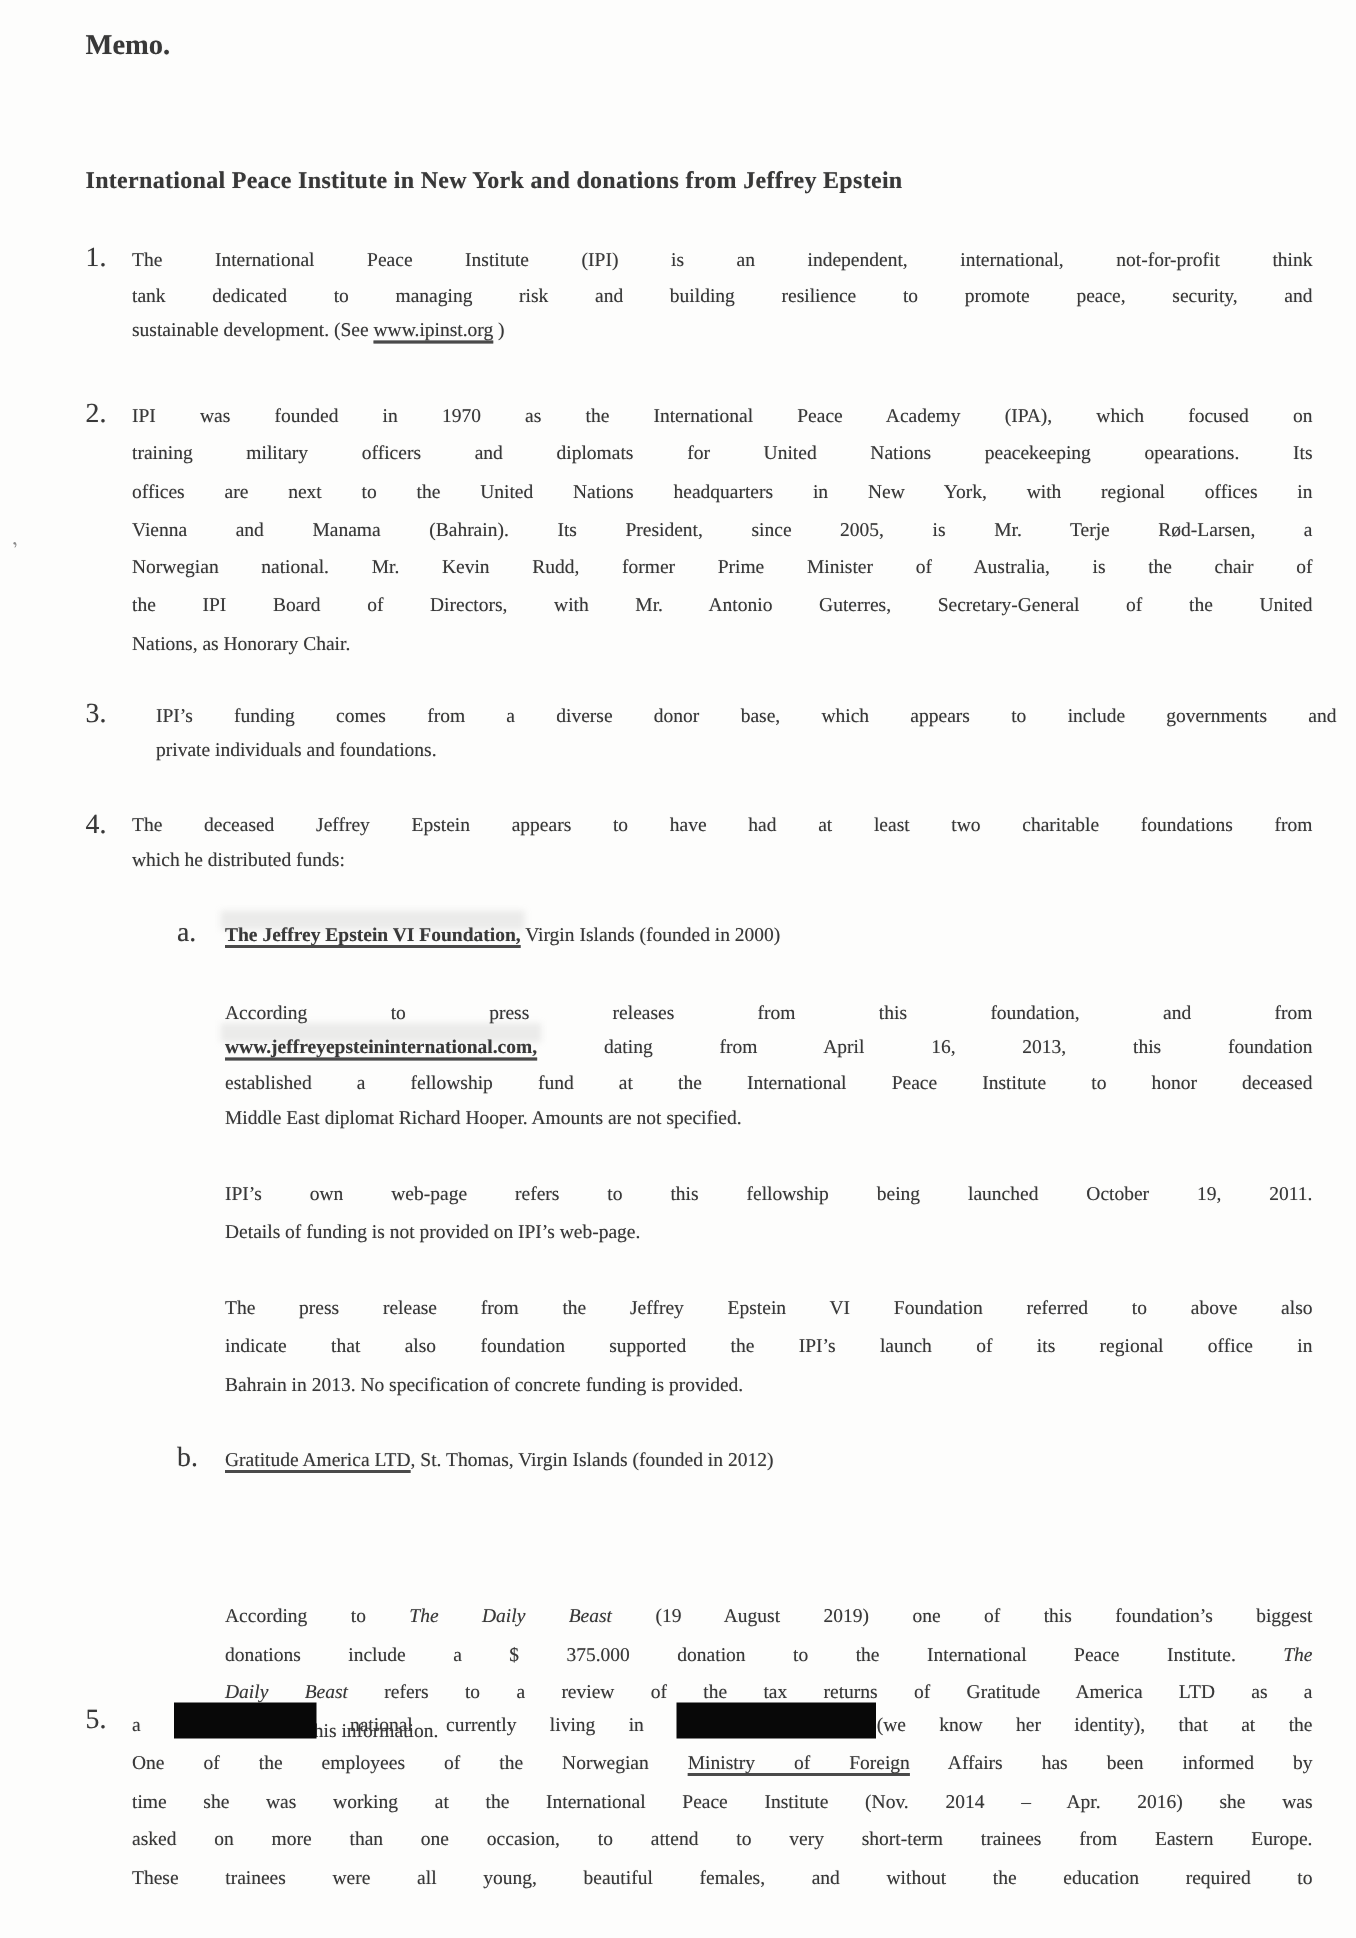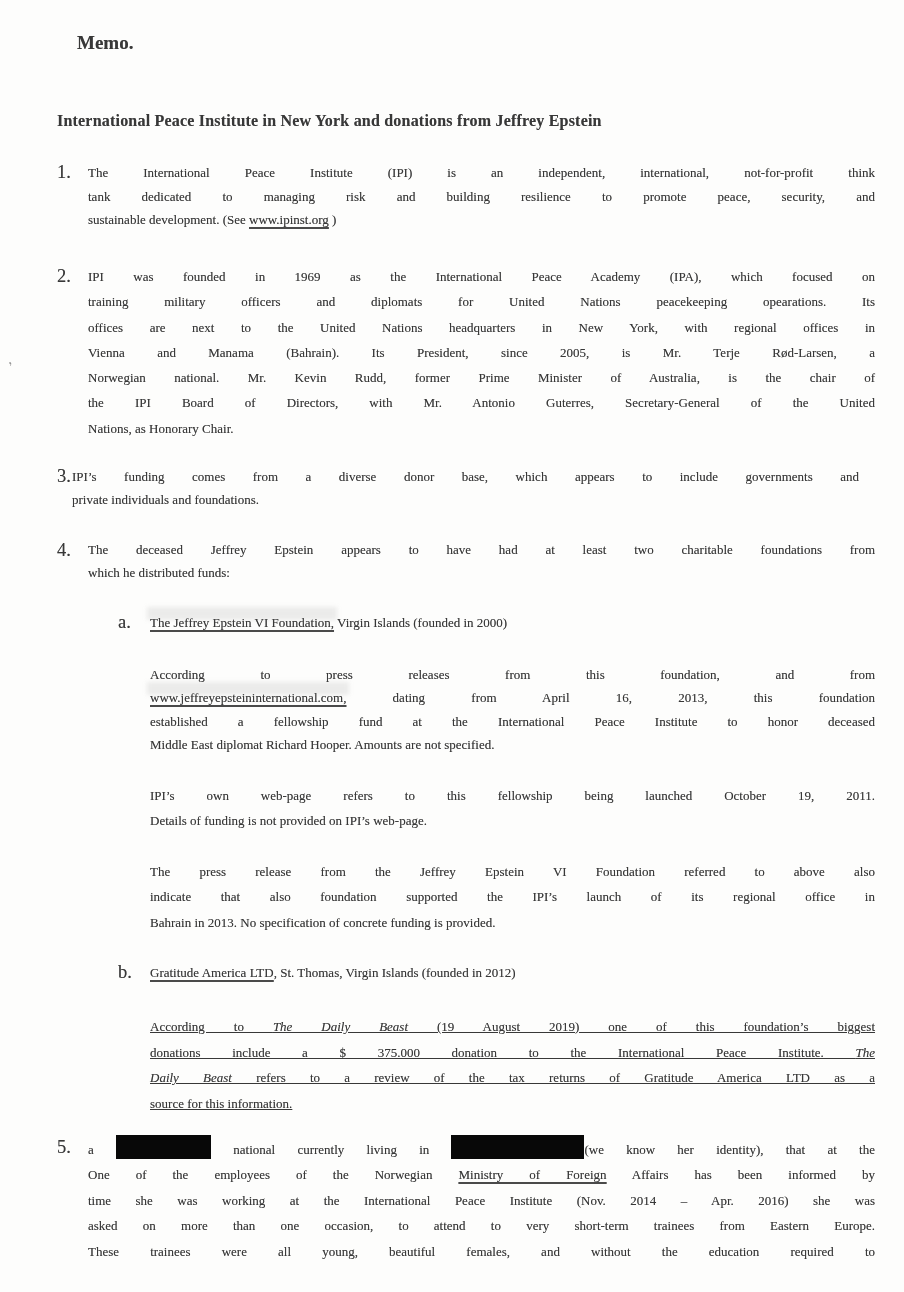--- a/index.html
+++ b/index.html
@@ -1,28 +1,28 @@
 <!DOCTYPE html>
 <html><head>
 <meta charset="utf-8">
 <style>
   html,body{margin:0;padding:0;background:#e8e8e8;}
   .page{
     position:relative;width:904px;height:1292px;background:#fdfdfc;
     font-family:"Liberation Serif", serif;color:#383838;overflow:hidden;
     text-shadow:0 0 0.5px rgba(50,50,50,0.45);
   }
-  .memo{position:absolute;left:57px;top:32px;font-weight:bold;font-size:19px;margin-left:20px;}
+  .memo{position:absolute;left:57px;top:20px;font-weight:bold;font-size:19px;}
   .title{position:absolute;left:57px;top:112px;font-weight:bold;font-size:16px;letter-spacing:0.2px;}
   .block{position:absolute;font-size:13px;}
   .marker{position:absolute;font-size:18.5px;}
   .line{display:block;text-align:justify;text-align-last:justify;}
   .line.last{text-align-last:left;}
   .u{text-decoration:underline;text-decoration-thickness:1.5px;text-underline-offset:3px;text-decoration-color:#4a4a4a;}
-  .gu{position:relative;}
+  .gu{position:relative;font-weight:bold;}
   .gu::before{
     content:"";position:absolute;left:-3px;right:-3px;top:-8px;height:13px;
     background:rgba(150,150,150,0.17);filter:blur(2px);pointer-events:none;
   }
   .i{font-style:italic;}
   .redact{display:inline-block;height:24px;background:#080808;vertical-align:-5px;text-shadow:none;}
   .artifact{position:absolute;left:7px;top:352px;color:#8a8a8a;font-size:14px;transform:rotate(-25deg);text-shadow:none;}
 </style>
 </head>
 <body>
@@ -33,30 +33,30 @@
   <div class="artifact">,</div>
   <div id="doc">
       <div class="marker" style="left: 57px; top: 161px; line-height: 23.5px;">1.</div>
       <div class="block" style="left: 88px; top: 161px; width: 787px; line-height: 23.5px;">
         <div class="line">The International Peace Institute (IPI) is an independent, international, not-for-profit think</div>
         <div class="line">tank dedicated to managing risk and building resilience to promote peace, security, and</div>
         <div class="line last">sustainable development. (See <span class="u">www.ipinst.org</span> )</div>
       </div>
       <div class="marker" style="left: 57px; top: 264px; line-height: 25.3px;">2.</div>
       <div class="block" style="left: 88px; top: 264px; width: 787px; line-height: 25.3px;">
-        <div class="line">IPI was founded in 1969 as the International Peace Academy (IPA), which focused on</div>
+        <div class="line">IPI was founded in 1970 as the International Peace Academy (IPA), which focused on</div>
         <div class="line">training military officers and diplomats for United Nations peacekeeping opearations. Its</div>
         <div class="line">offices are next to the United Nations headquarters in New York, with regional offices in</div>
         <div class="line">Vienna and Manama (Bahrain). Its President, since 2005, is Mr. Terje Rød-Larsen, a</div>
         <div class="line">Norwegian national. Mr. Kevin Rudd, former Prime Minister of Australia, is the chair of</div>
         <div class="line">the IPI Board of Directors, with Mr. Antonio Guterres, Secretary-General of the United</div>
         <div class="line last">Nations, as Honorary Chair.</div>
       </div>
       <div class="marker" style="left: 57px; top: 465px; line-height: 23px;">3.</div>
-      <div class="block" style="left: 72px; top: 465px; width: 787px; line-height: 23px;">
+      <div class="block" style="left: 104px; top: 465px; width: 787px; line-height: 23px;">
         <div class="line">IPI’s funding comes from a diverse donor base, which appears to include governments and</div>
         <div class="line last">private individuals and foundations.</div>
       </div>
       <div class="marker" style="left: 57px; top: 539px; line-height: 22.5px;">4.</div>
       <div class="block" style="left: 88px; top: 539px; width: 787px; line-height: 22.5px;">
         <div class="line">The deceased Jeffrey Epstein appears to have had at least two charitable foundations from</div>
         <div class="line last">which he distributed funds:</div>
       </div>
       <div class="marker" style="left: 118px; top: 611px; line-height: 23px;">a.</div>
       <div class="block" style="left: 150px; top: 611px; width: 725px; line-height: 23px;">
@@ -74,21 +74,21 @@
       </div>
       <div class="block" style="left: 150px; top: 859px; width: 725px; line-height: 25.3px;">
         <div class="line">The press release from the Jeffrey Epstein VI Foundation referred to above also</div>
         <div class="line">indicate that also foundation supported the IPI’s launch of its regional office in</div>
         <div class="line last">Bahrain in 2013. No specification of concrete funding is provided.</div>
       </div>
       <div class="marker" style="left: 118px; top: 961px; line-height: 23px;">b.</div>
       <div class="block" style="left: 150px; top: 961px; width: 725px; line-height: 23px;">
         <div class="line last"><span class="u">Gratitude America LTD</span>, St. Thomas, Virgin Islands (founded in 2012)</div>
       </div>
-      <div class="block" style="left: 150px; top: 1014px; width: 725px; line-height: 25.6px; text-decoration: underline;">
+      <div class="block" style="left: 150px; top: 1064px; width: 725px; line-height: 25.6px;">
         <div class="line">According to <span class="i">The Daily Beast</span> (19 August 2019) one of this foundation’s biggest</div>
         <div class="line">donations include a $ 375.000 donation to the International Peace Institute. <span class="i">The</span></div>
         <div class="line"><span class="i">Daily Beast</span> refers to a review of the tax returns of Gratitude America LTD as a</div>
         <div class="line last">source for this information.</div>
       </div>
       <div class="marker" style="left: 57px; top: 1135px; line-height: 25.4px;">5.</div>
       <div class="block" style="left: 88px; top: 1135px; width: 787px; line-height: 25.4px;">
         <div class="line">a <span class="redact" style="width:95px"></span> national currently living in <span class="redact" style="width:133px"></span>(we know her identity), that at the</div>
         <div class="line">One of the employees of the Norwegian <span class="u">Ministry of Foreign</span> Affairs has been informed by</div>
         <div class="line">time she was working at the International Peace Institute (Nov. 2014 – Apr. 2016) she was</div>

